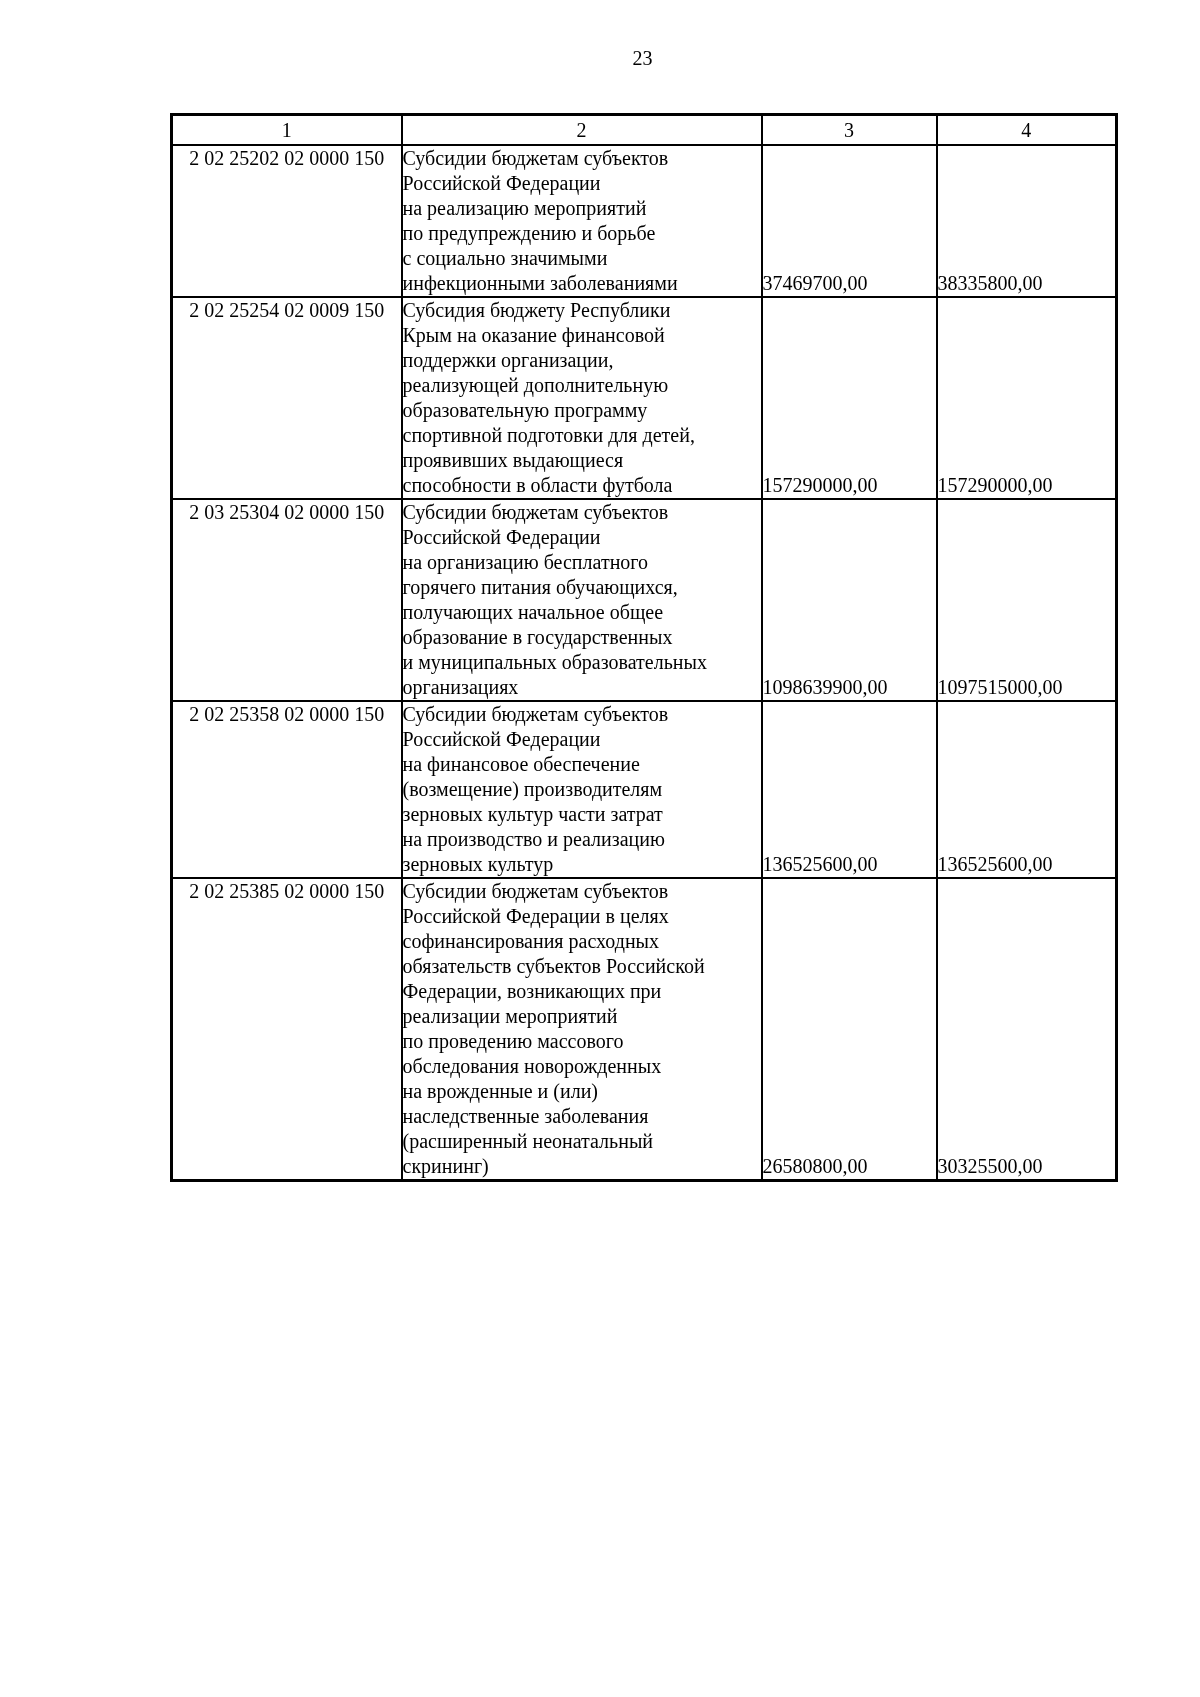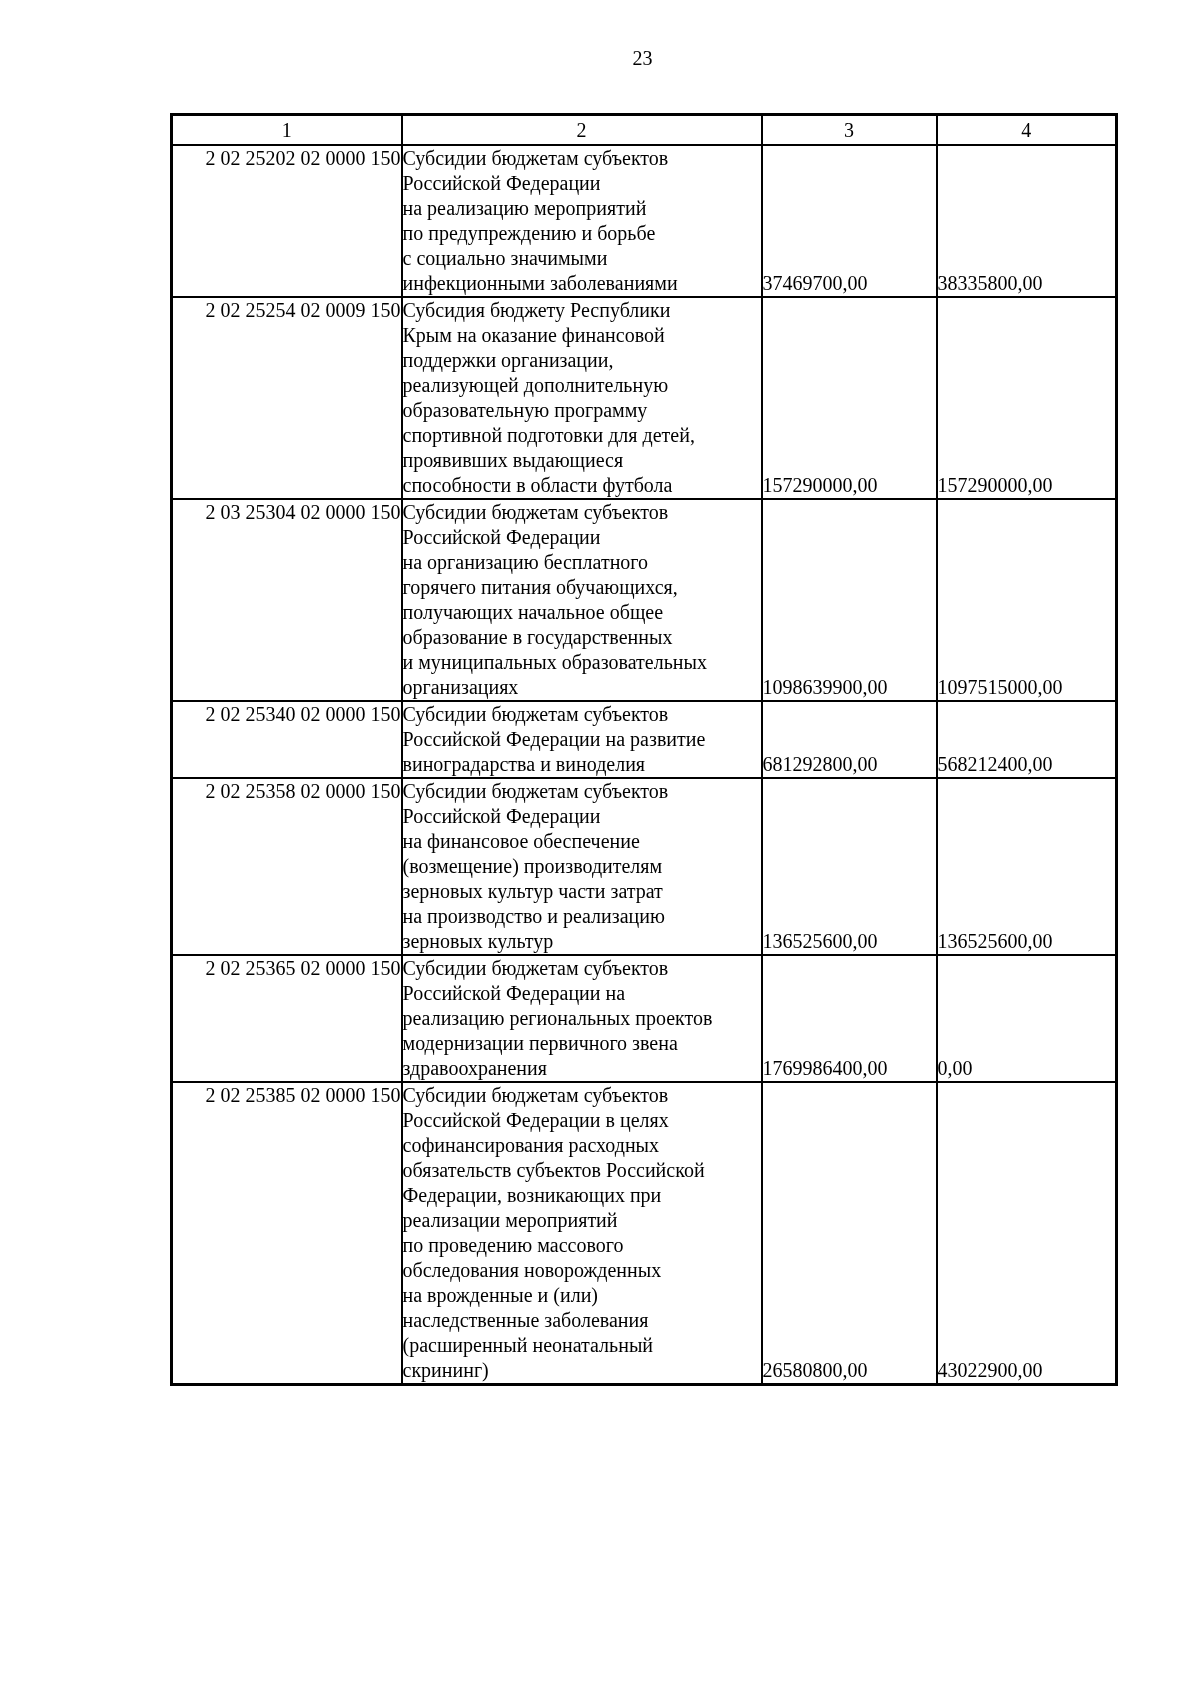--- a/index.html
+++ b/index.html
@@ -43,21 +43,21 @@
     padding: 0;
   }
   table.budget-table th {
     height: 26px;
     text-align: center;
     vertical-align: middle;
     padding: 1px 2px;
   }
   td.cell-code {
     vertical-align: top;
-    text-align: right;
+    text-align: center;
     padding: 1px 2px 2px 3px;
     white-space: nowrap;
   }
   td.cell-desc {
     vertical-align: top;
     text-align: left;
     padding: 1px 4px 2px 6px;
     white-space: pre-line;
   }
   td.cell-num {
@@ -121,62 +121,44 @@
 на организацию бесплатного
 горячего питания обучающихся,
 получающих начальное общее
 образование в государственных
 и муниципальных образовательных
 организациях</td>
         <td class="cell-num">1098639900,00</td>
         <td class="cell-num">1097515000,00</td>
       </tr>
       <tr>
-        <td class="cell-code">2 02 25340 02 0000 150</td>
-        <td class="cell-desc">Субсидии бюджетам субъектов
-Российской Федерации на развитие
-виноградарства и виноделия</td>
-        <td class="cell-num">681292800,00</td>
-        <td class="cell-num">568212400,00</td>
-      </tr>
-      <tr>
         <td class="cell-code">2 02 25358 02 0000 150</td>
         <td class="cell-desc">Субсидии бюджетам субъектов
 Российской Федерации
 на финансовое обеспечение
 (возмещение) производителям
 зерновых культур части затрат
 на производство и реализацию
 зерновых культур</td>
         <td class="cell-num">136525600,00</td>
         <td class="cell-num">136525600,00</td>
-      </tr>
-      <tr>
-        <td class="cell-code">2 02 25365 02 0000 150</td>
-        <td class="cell-desc">Субсидии бюджетам субъектов
-Российской Федерации на
-реализацию региональных проектов
-модернизации первичного звена
-здравоохранения</td>
-        <td class="cell-num">1769986400,00</td>
-        <td class="cell-num">0,00</td>
       </tr>
       <tr>
         <td class="cell-code">2 02 25385 02 0000 150</td>
         <td class="cell-desc">Субсидии бюджетам субъектов
 Российской Федерации в целях
 софинансирования расходных
 обязательств субъектов Российской
 Федерации, возникающих при
 реализации мероприятий
 по проведению массового
 обследования новорожденных
 на врожденные и (или)
 наследственные заболевания
 (расширенный неонатальный
 скрининг)</td>
         <td class="cell-num">26580800,00</td>
-        <td class="cell-num">43022900,00</td>
+        <td class="cell-num">30325500,00</td>
       </tr>
     </tbody>
   </table>
 
 </div>
 
 </body></html>

